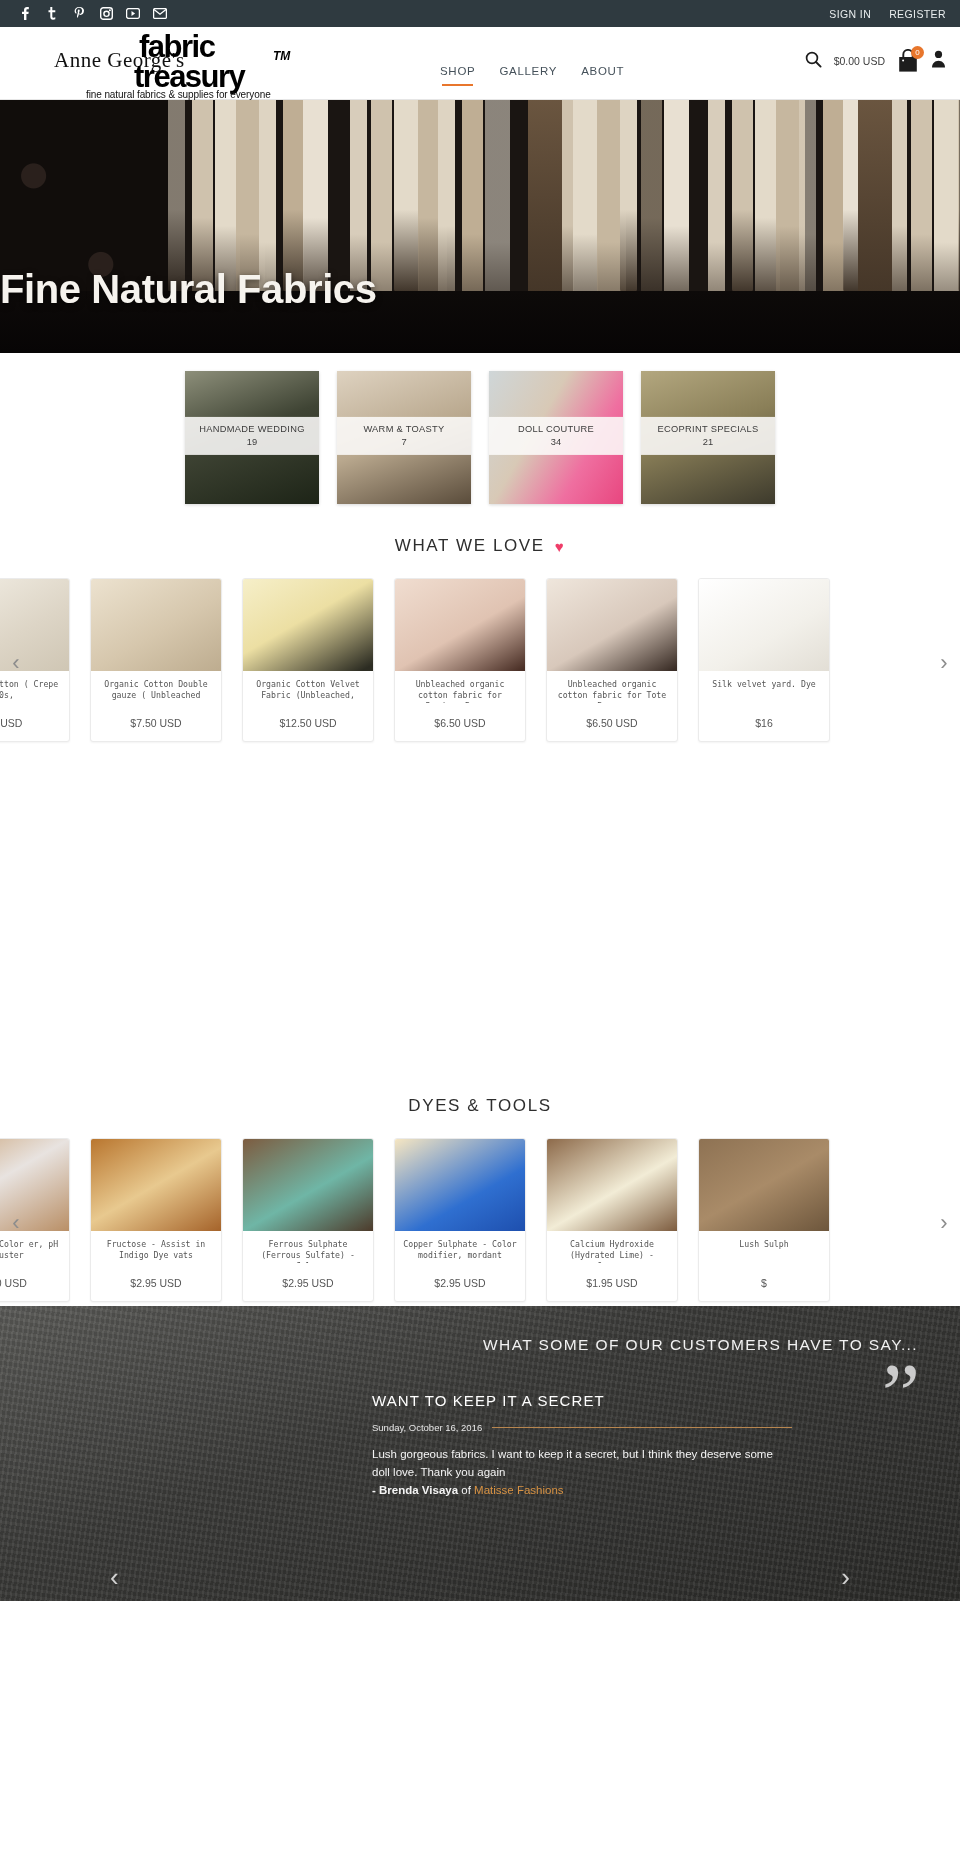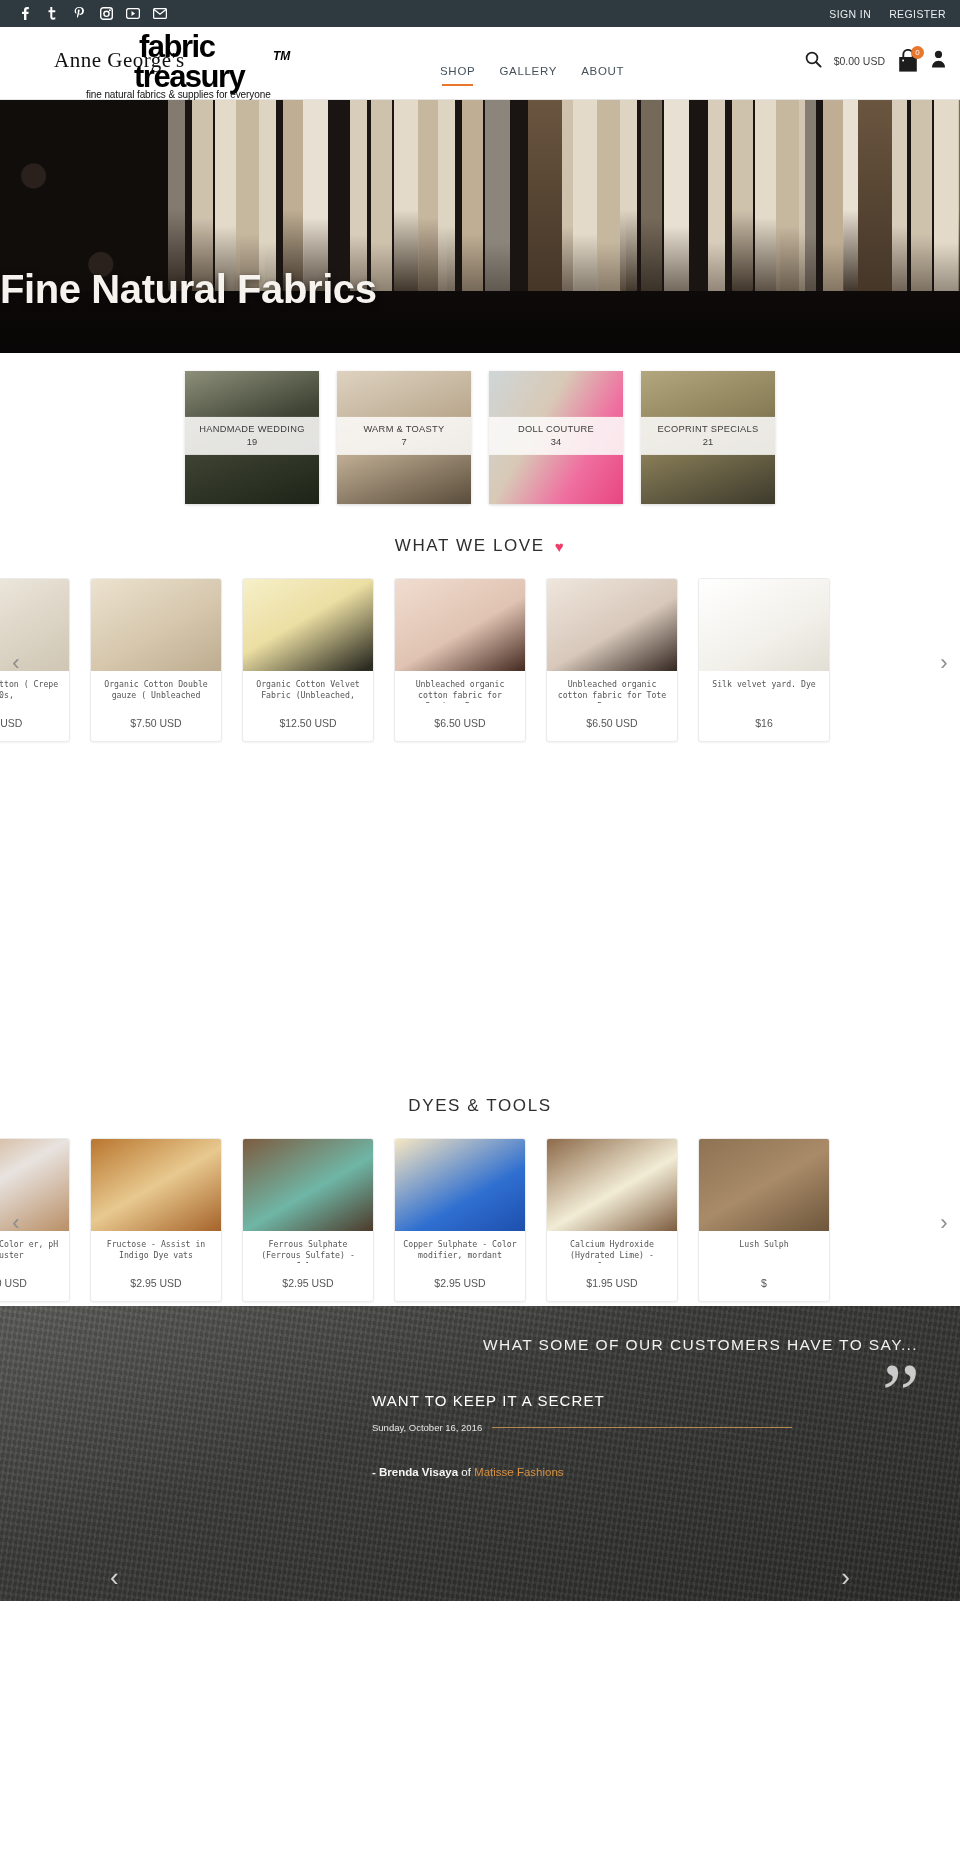--- a/index.html
+++ b/index.html
@@ -637,21 +637,21 @@
   <div class="quote-mark">”</div>
   <div class="testi-inner">
     <div class="testi-head">WHAT SOME OF OUR CUSTOMERS HAVE TO SAY...</div>
     <div class="testi-body">
       <div class="testi-title">WANT TO KEEP IT A SECRET</div>
       <div class="testi-date-row">
         <span class="testi-date">Sunday, October 16, 2016</span>
         <span class="testi-rule"></span>
       </div>
       <div class="testi-text">
-        <br>
+        <span>Lush gorgeous fabrics. I want to keep it a secret, but I think they deserve some doll love. Thank you again</span><br>
         <span class="testi-author">- Brenda Visaya</span><span> of </span><span class="testi-brand">Matisse Fashions</span>
       </div>
     </div>
   </div>
   <div class="testi-nav">
     <span>‹</span>
     <span>›</span>
   </div>
 </div>
 

